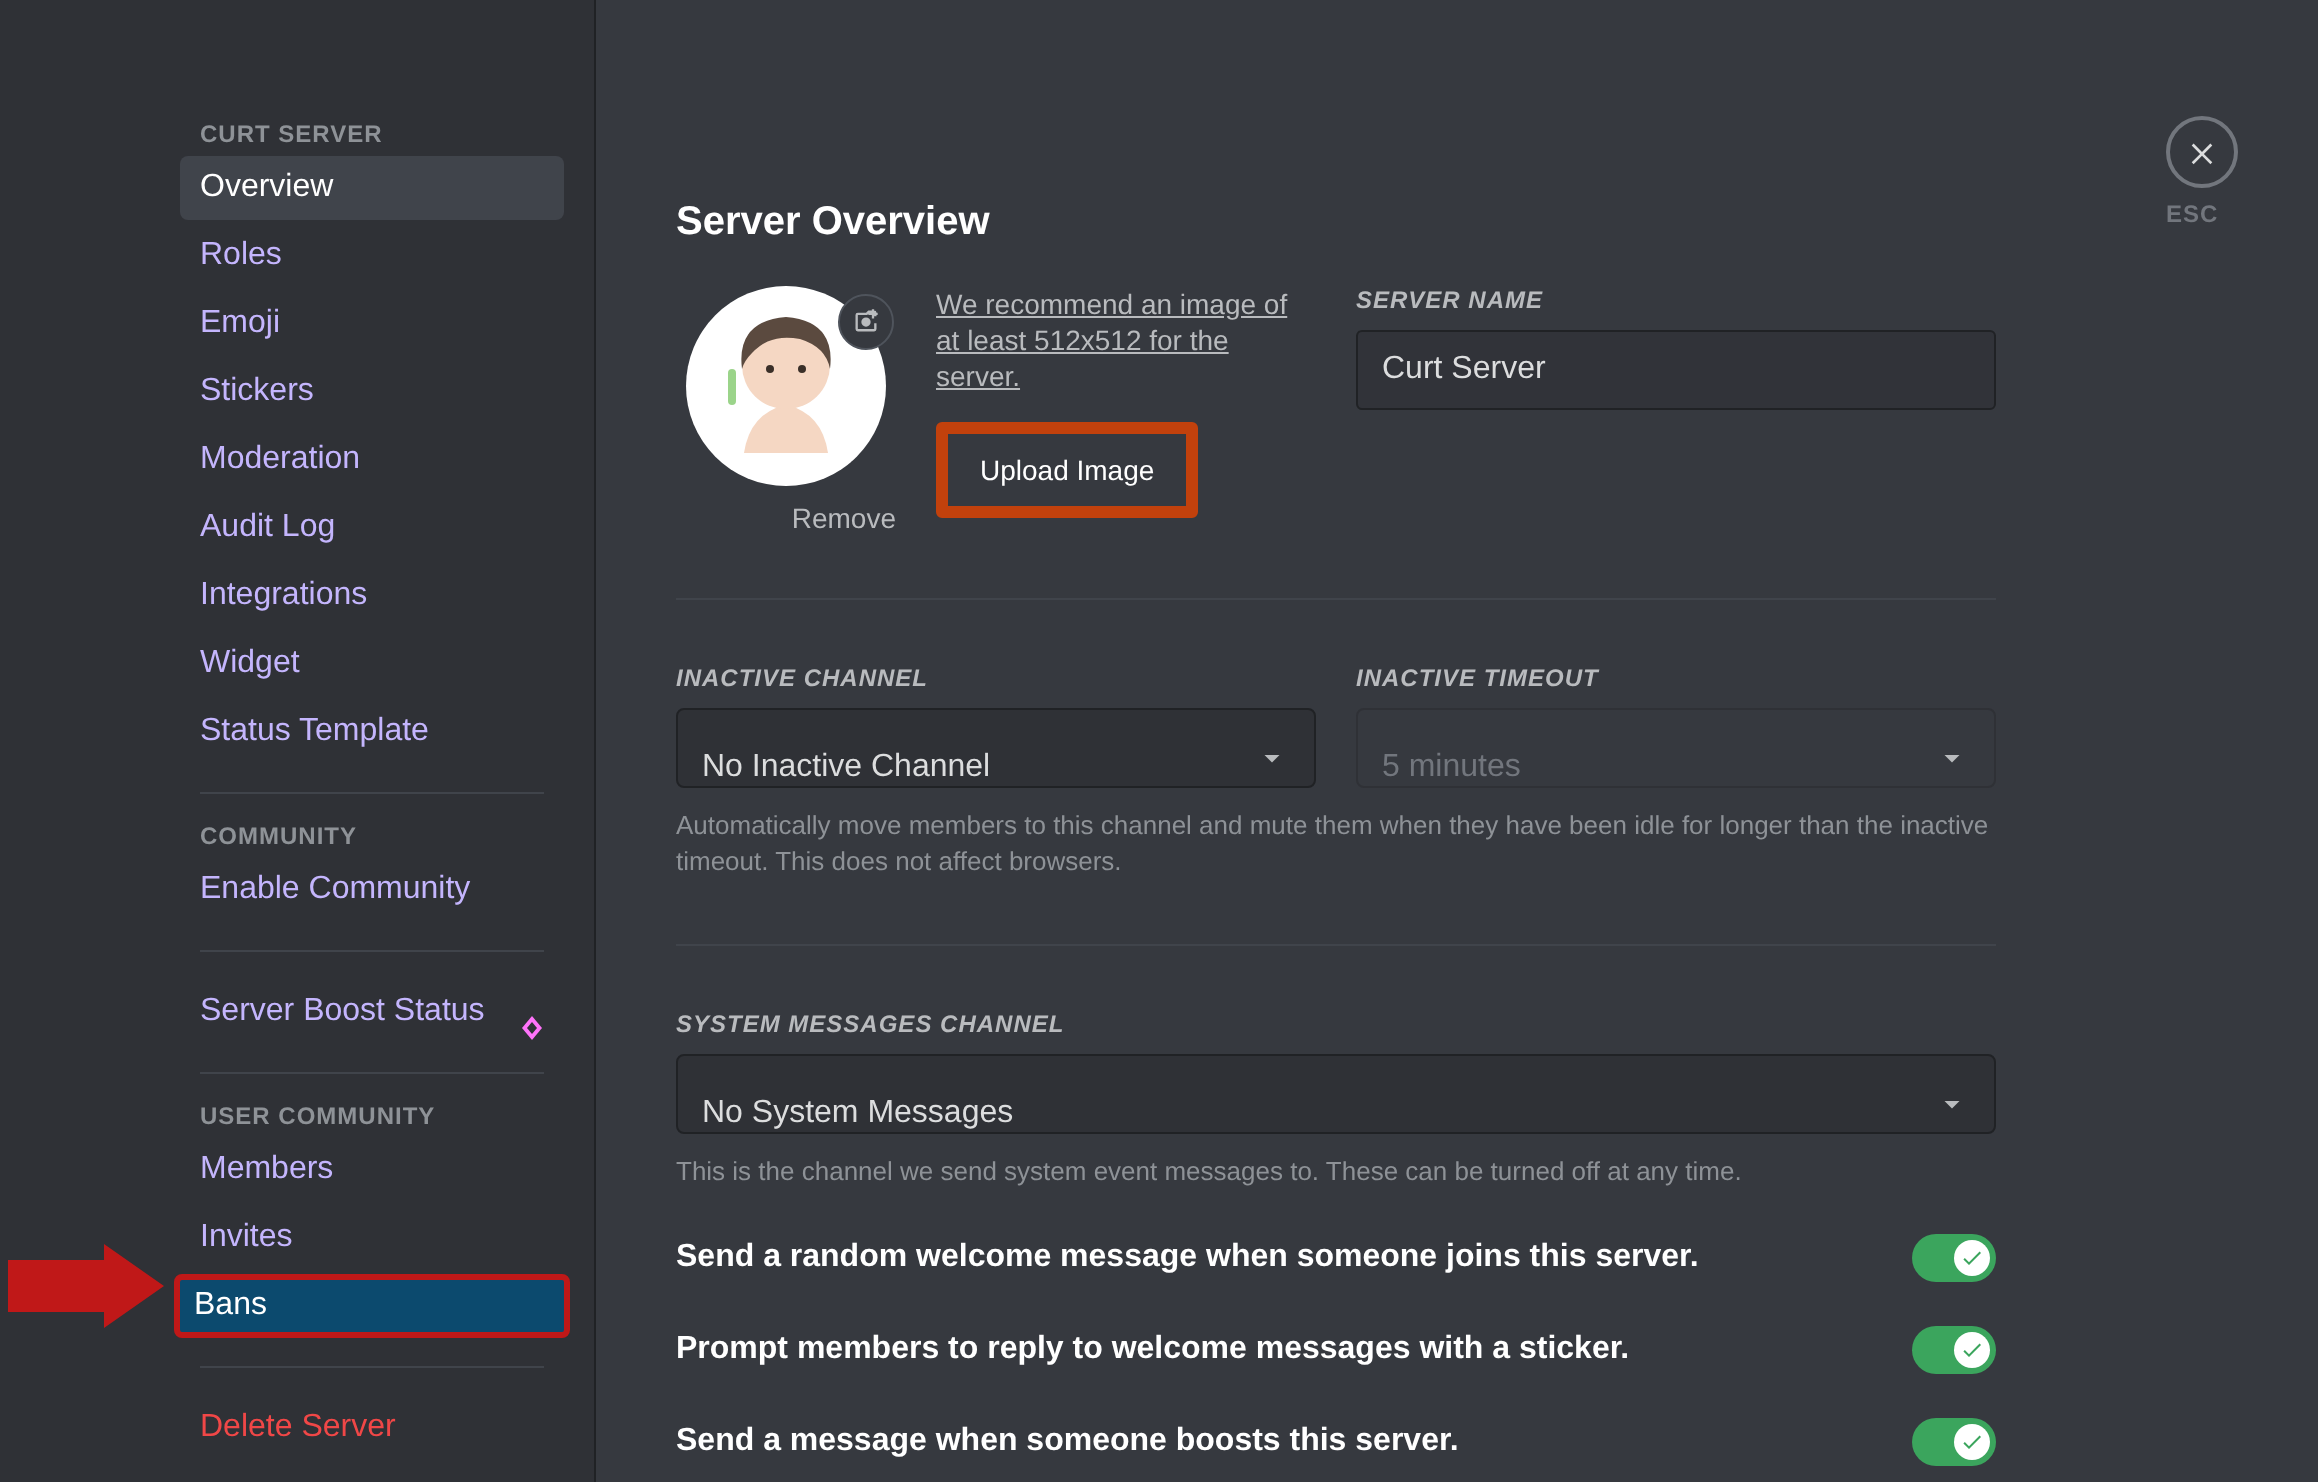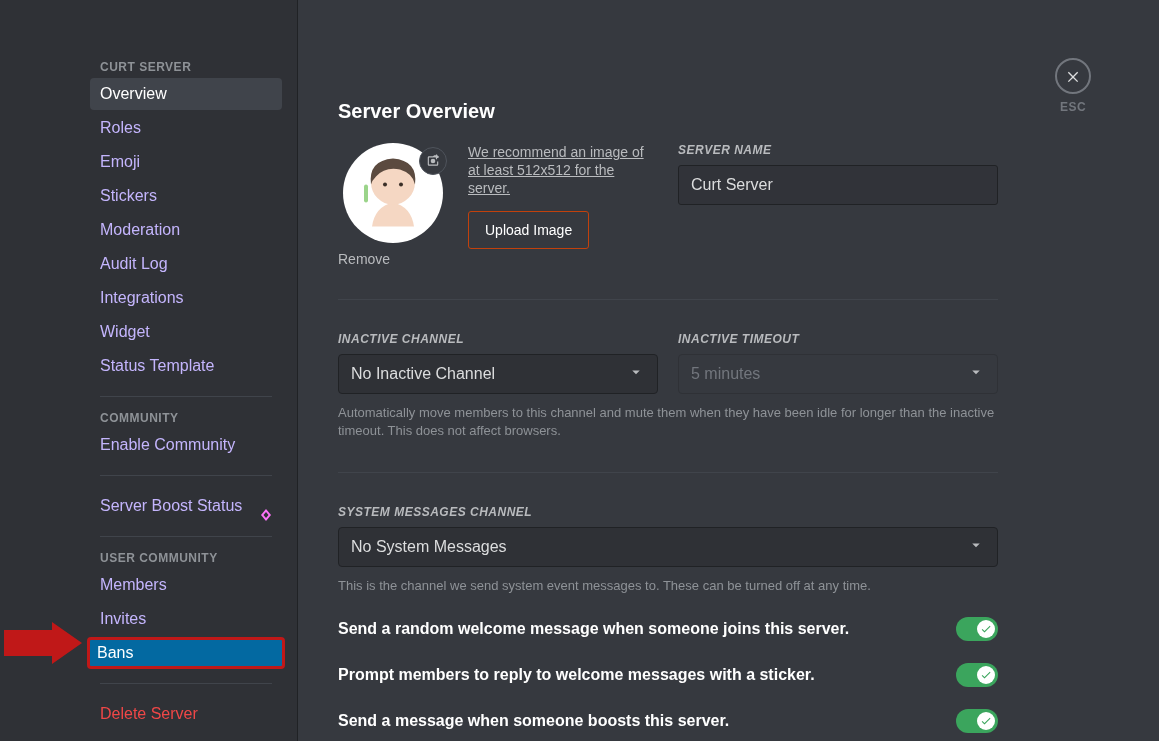--- a/index.html
+++ b/index.html
@@ -40,21 +40,21 @@
       padding: 0 10px;
       margin-bottom: 2px;
       cursor: pointer;
       display: flex;
       align-items: center;
       justify-content: space-between;
     }
     .side-item.selected { background: #40444b; color: #ffffff; }
     .side-item.highlighted {
       border: 3px solid #c01818;
-      background: #0369a1;
+      background: #0c4a6e;
       color: #ffffff;
       margin-left: -3px; width: 198px; padding: 0 7px;
     }
     .side-divider { height: 1px; background: #40444b; margin: 14px 10px; }
     .danger { color: #f04747 !important; }
 
     .main {
       position: absolute;
       left: 298px; top: 0; right: 0; bottom: 0;
       background: #36393f;
@@ -64,21 +64,21 @@
     }
     .main-inner { width: 660px; }
     h1.page-title {
       color: #ffffff;
       font-size: 20px;
       font-weight: 600;
       margin-bottom: 20px;
     }
     .row-top { display: flex; gap: 20px; align-items: flex-start; }
 
-    .avatar-col { width: 110px; text-align: left; }
+    .avatar-col { width: 110px; text-align: right; }
     .avatar {
       width: 100px; height: 100px;
       border-radius: 50%;
       background: #ffffff;
       position: relative;
       margin: 0 auto;
     }
     .avatar svg { position: absolute; left: 50%; top: 50%; transform: translate(-50%,-54%); }
     .upload-dot {
       position: absolute; top: 4px; right: -4px;
@@ -89,21 +89,21 @@
       color: #b9bbbe;
       display: flex; align-items: center; justify-content: center;
       font-size: 14px;
     }
     .remove-txt { color: #b9bbbe; font-size: 14px; margin-top: 8px; cursor: pointer; }
 
     .upload-col { width: 190px; }
     .hint { color: #b9bbbe; font-size: 14px; line-height: 18px; margin-bottom: 14px; text-decoration: underline; }
 
     .btn-outline {
-      border: 1px solid #c2410c;
+      border: 6px solid #c2410c;
       background: transparent;
       color: #ffffff;
       font-size: 14px;
       padding: 10px 16px;
       border-radius: 3px;
       cursor: pointer;
     }
 
     .name-col { flex: 1; }
     .flabel { color: #b9bbbe; font-size: 12px; font-weight: 700; letter-spacing: .5px; margin-bottom: 8px; display: block; font-style: italic; }
@@ -122,21 +122,21 @@
 
     .two-col { display: flex; gap: 20px; }
     .col { flex: 1; }
     .select {
       width: 100%;
       height: 40px;
       background: #2f3136;
       border: 1px solid #202225;
       border-radius: 4px;
       color: #dcddde;
-      display: flex; align-items: center; justify-content: space-between;
+      display: flex; align-items: flex-end; justify-content: space-between;
       padding: 0 12px;
       cursor: pointer;
     }
     .select.disabled { background: #36393f; color: #72767d; border-color: #2f3136; cursor: default; }
     .chev { color: #b9bbbe; }
     .desc { color: #8e9297; font-size: 13px; line-height: 18px; margin-top: 10px; }
 
     .toggle-row { display: flex; justify-content: space-between; align-items: center; margin-top: 22px; }
     .toggle-label { color: #ffffff; font-size: 16px; font-weight: 600; }
     .toggle {
@@ -150,22 +150,21 @@
       position: absolute; top: 3px; right: 3px;
       width: 18px; height: 18px;
       border-radius: 50%;
       background: #ffffff;
       display: flex; align-items:center; justify-content:center;
     }
     .toggle .knob svg { width: 12px; height: 12px; }
 
     .close-btn {
       position: absolute;
-      top: 58px; right: 68px;
-      text-align: center;
+      top: 58px; right: 40px;
       cursor: pointer;
     }
     .close-circle {
       width: 36px; height: 36px;
       border: 2px solid #72767d;
       border-radius: 50%;
       color: #dcddde;
       display: flex; align-items: center; justify-content: center;
       font-size: 18px;
       margin-bottom: 6px;

